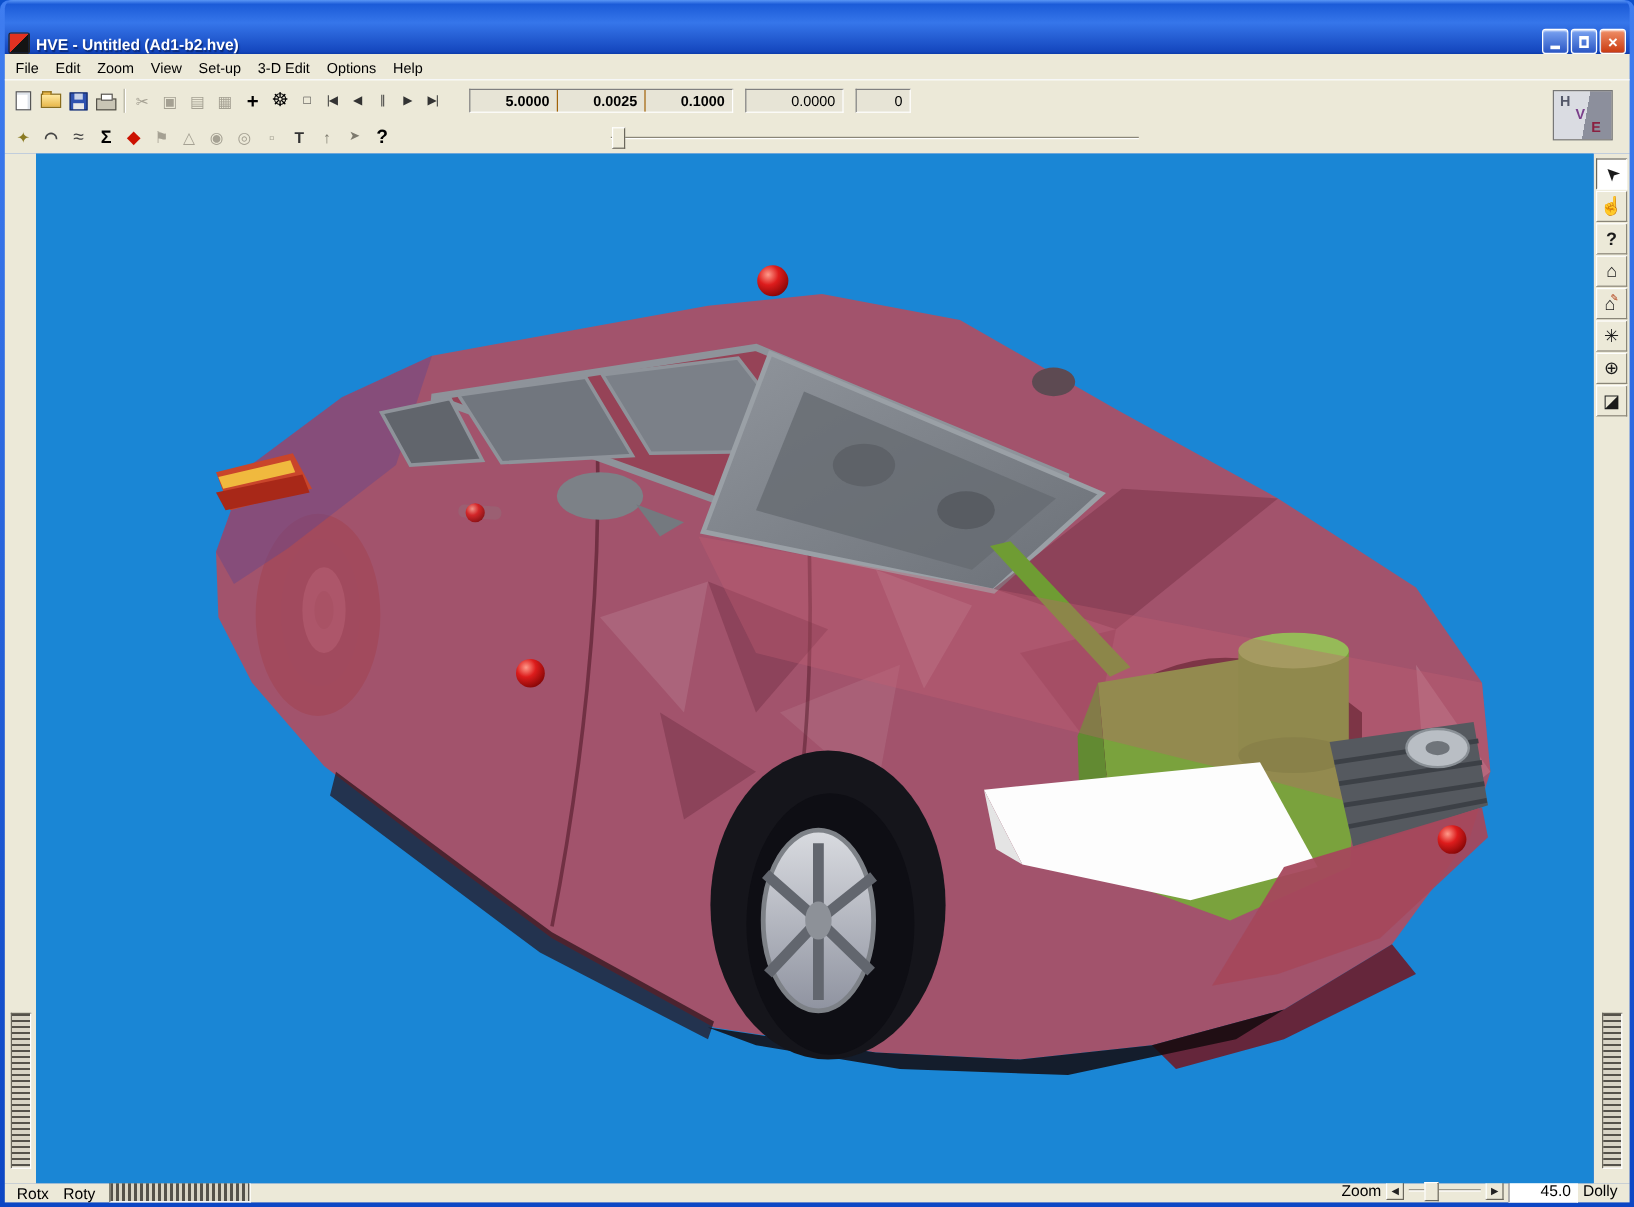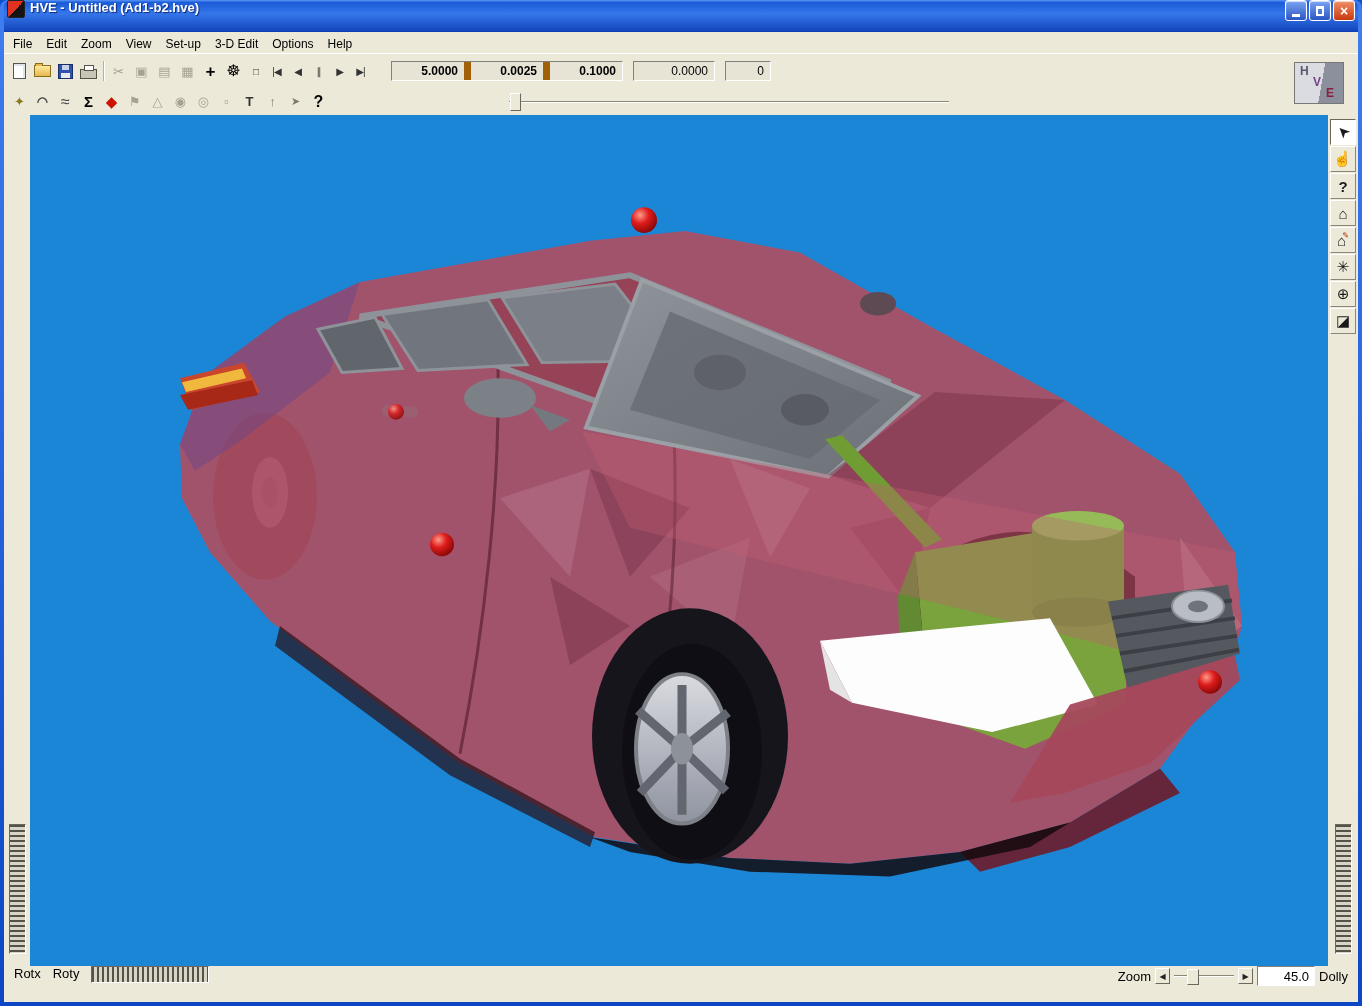--- a/index.html
+++ b/index.html
@@ -1,21 +1,21 @@
 <!DOCTYPE html>
 <html><head>
 <meta charset="utf-8">
 <style>
   html,body{margin:0;padding:0}
   body{width:1362px;height:1006px;background:#0c50cc;font-family:"Liberation Sans",sans-serif;overflow:hidden;position:relative}
   .win{position:absolute;inset:0;display:flex;flex-direction:column;box-sizing:border-box;
        padding:0 4px 4px 4px;background:linear-gradient(180deg,#3f7df0,#0c46c4);border-radius:8px 8px 0 0}
 
   
-  .titlebar{height:32px;display:flex;align-items:flex-start;gap:5px;padding:0 3px;
+  .titlebar{height:45px;display:flex;align-items:flex-end;gap:5px;padding:0 3px;
             background:linear-gradient(180deg,#5a96f5 0%,#1b5bd8 8%,#3676ea 42%,#1446bd 96%,#0b3aa8 100%);
             border-radius:7px 7px 0 0;color:#fff;font-size:13px;font-weight:bold;text-shadow:1px 1px 1px #0a2a7a}
   .app-icon{width:16px;height:16px;border-radius:2px;border:1px solid #222;
             background:linear-gradient(135deg,#e23222 0 50%,#141414 50% 100%)}
   .tb-btns{margin-left:auto;display:flex;gap:2px}
   .tb-btn{width:22px;height:21px;border-radius:3px;border:1px solid #fff;box-sizing:border-box;
           display:flex;align-items:center;justify-content:center;color:#fff;
           background:linear-gradient(180deg,#7ba4f2,#2a56c4);box-shadow:inset 0 1px 1px rgba(255,255,255,.7)}
   .tb-btn.close{background:linear-gradient(180deg,#f09068,#c93a10);font-size:14px;font-weight:bold}
   .min-glyph{width:9px;height:3px;background:#fff;margin-top:10px}
@@ -43,21 +43,21 @@
   .ic-print{width:15px;height:8px;background:#c9c5b5;border:1px solid #55524a;position:relative;margin-top:5px}
   .ic-print:before{content:"";position:absolute;left:3px;top:-5px;width:8px;height:4px;background:#fff;border:1px solid #55524a}
 
   .combo{width:246px;height:21px;background:#fff;border:1px solid #7f9db9;display:flex;align-items:center;margin:0 8px 0 6px}
   .combo-text{flex:1;padding:0 4px;font-size:12px;white-space:nowrap;overflow:hidden}
   .combo-btn{width:17px;height:17px;margin-right:1px;border:1px solid #9a968a;
              background:linear-gradient(180deg,#fdfdfb,#cfccc0);display:flex;align-items:center;justify-content:center;font-size:8px;color:#222;padding:0}
   .playbtn{width:21px;height:20px;display:flex;align-items:center;justify-content:center;font-size:10px;color:#333;background:transparent;border:1px solid transparent;padding:0;letter-spacing:-1px}
   .fieldgrp{display:flex;border:1px solid;border-color:#808080 #fff #fff #808080;background:#e7e4d6;margin-left:20px}
   .cell{width:64px;text-align:right;padding:2px 6px 2px 2px;font-size:12px;font-weight:bold;color:#000}
-  .cell + .cell{border-left:7px solid #a16207}
+  .cell + .cell{border-left:1px solid #a16207}
   .fieldone{border:1px solid;border-color:#808080 #fff #fff #808080;background:#e7e4d6;margin-left:10px;text-align:right;font-size:12px;font-weight:normal;padding:2px 6px 2px 2px}
   .w80{width:72px}.w40{width:36px}
 
   .slider-track{position:absolute;left:505px;top:13px;width:440px;height:0;border-top:1px solid #8a8678;border-bottom:1px solid #fff}
   .slider-thumb{position:absolute;left:506px;top:5px;width:9px;height:16px;background:#ece9d8;border:1px solid;border-color:#fff #6a675c #6a675c #fff}
 
   .logo{position:absolute;right:14px;top:8px;width:48px;height:40px;border:1px solid #777;
         background:linear-gradient(100deg,#dadce2 0 55%,#8c8f9c 55% 100%)}
   .logo span{position:absolute;font-weight:bold;font-size:12px}
   .logo .h{left:5px;top:1px;color:#55596a}
@@ -74,21 +74,21 @@
   .rightbar{width:30px;background:#ece9d8;display:flex;flex-direction:column;align-items:center;padding-top:4px;gap:1px;box-sizing:border-box}
   .rbtn{width:26px;height:26px;display:flex;align-items:center;justify-content:center;font-size:15px;color:#1a1a1a;
         background:#ece9d8;border:1px solid;border-color:#fff #8a8678 #8a8678 #fff;padding:0}
   .rbtn.active{background:#fff;border-color:#6a675c #fff #fff #6a675c}
   .rbtn .blue{color:#2a6fd6}
   .rbtn .rot{display:inline-block;transform:rotate(-135deg)}
   .rightbar .vwheel{margin-top:auto;margin-bottom:12px}
   .badge{font-size:8px;color:#b03a10;margin-left:-4px;margin-top:-10px}
 
   
-  .bottombar{height:36px;background:#ece9d8;display:flex;align-items:flex-start;font-size:13px;color:#000;padding:0 10px;gap:12px}
+  .bottombar{height:16px;background:#ece9d8;display:flex;align-items:flex-end;font-size:13px;color:#000;padding:0 10px;gap:12px}
   .hwheel{width:116px;height:15px;border:1px solid;border-color:#6a675c #fff #fff #6a675c;
           background:repeating-linear-gradient(90deg,#55524a 0 2px,#d9d5c6 2px 5px)}
   .zoomgrp{margin-left:auto;display:flex;align-items:center;gap:4px}
   .zbtn{width:15px;height:16px;display:flex;align-items:center;justify-content:center;font-size:8px;color:#222;
         background:#ece9d8;border:1px solid;border-color:#fff #6a675c #6a675c #fff;padding:0}
   .ztrack{width:60px;height:16px;position:relative}
   .zgroove{position:absolute;left:0;right:0;top:7px;height:0;border-top:1px solid #8a8678;border-bottom:1px solid #fff}
   .zthumb{position:absolute;left:13px;top:1px;width:10px;height:14px;background:#ece9d8;border:1px solid;border-color:#fff #6a675c #6a675c #fff}
   .zval{width:46px;height:16px;background:#fff;border:1px solid;border-color:#808080 #fff #fff #808080;
         display:flex;align-items:center;justify-content:flex-end;padding:1px 5px;font-size:13px}

